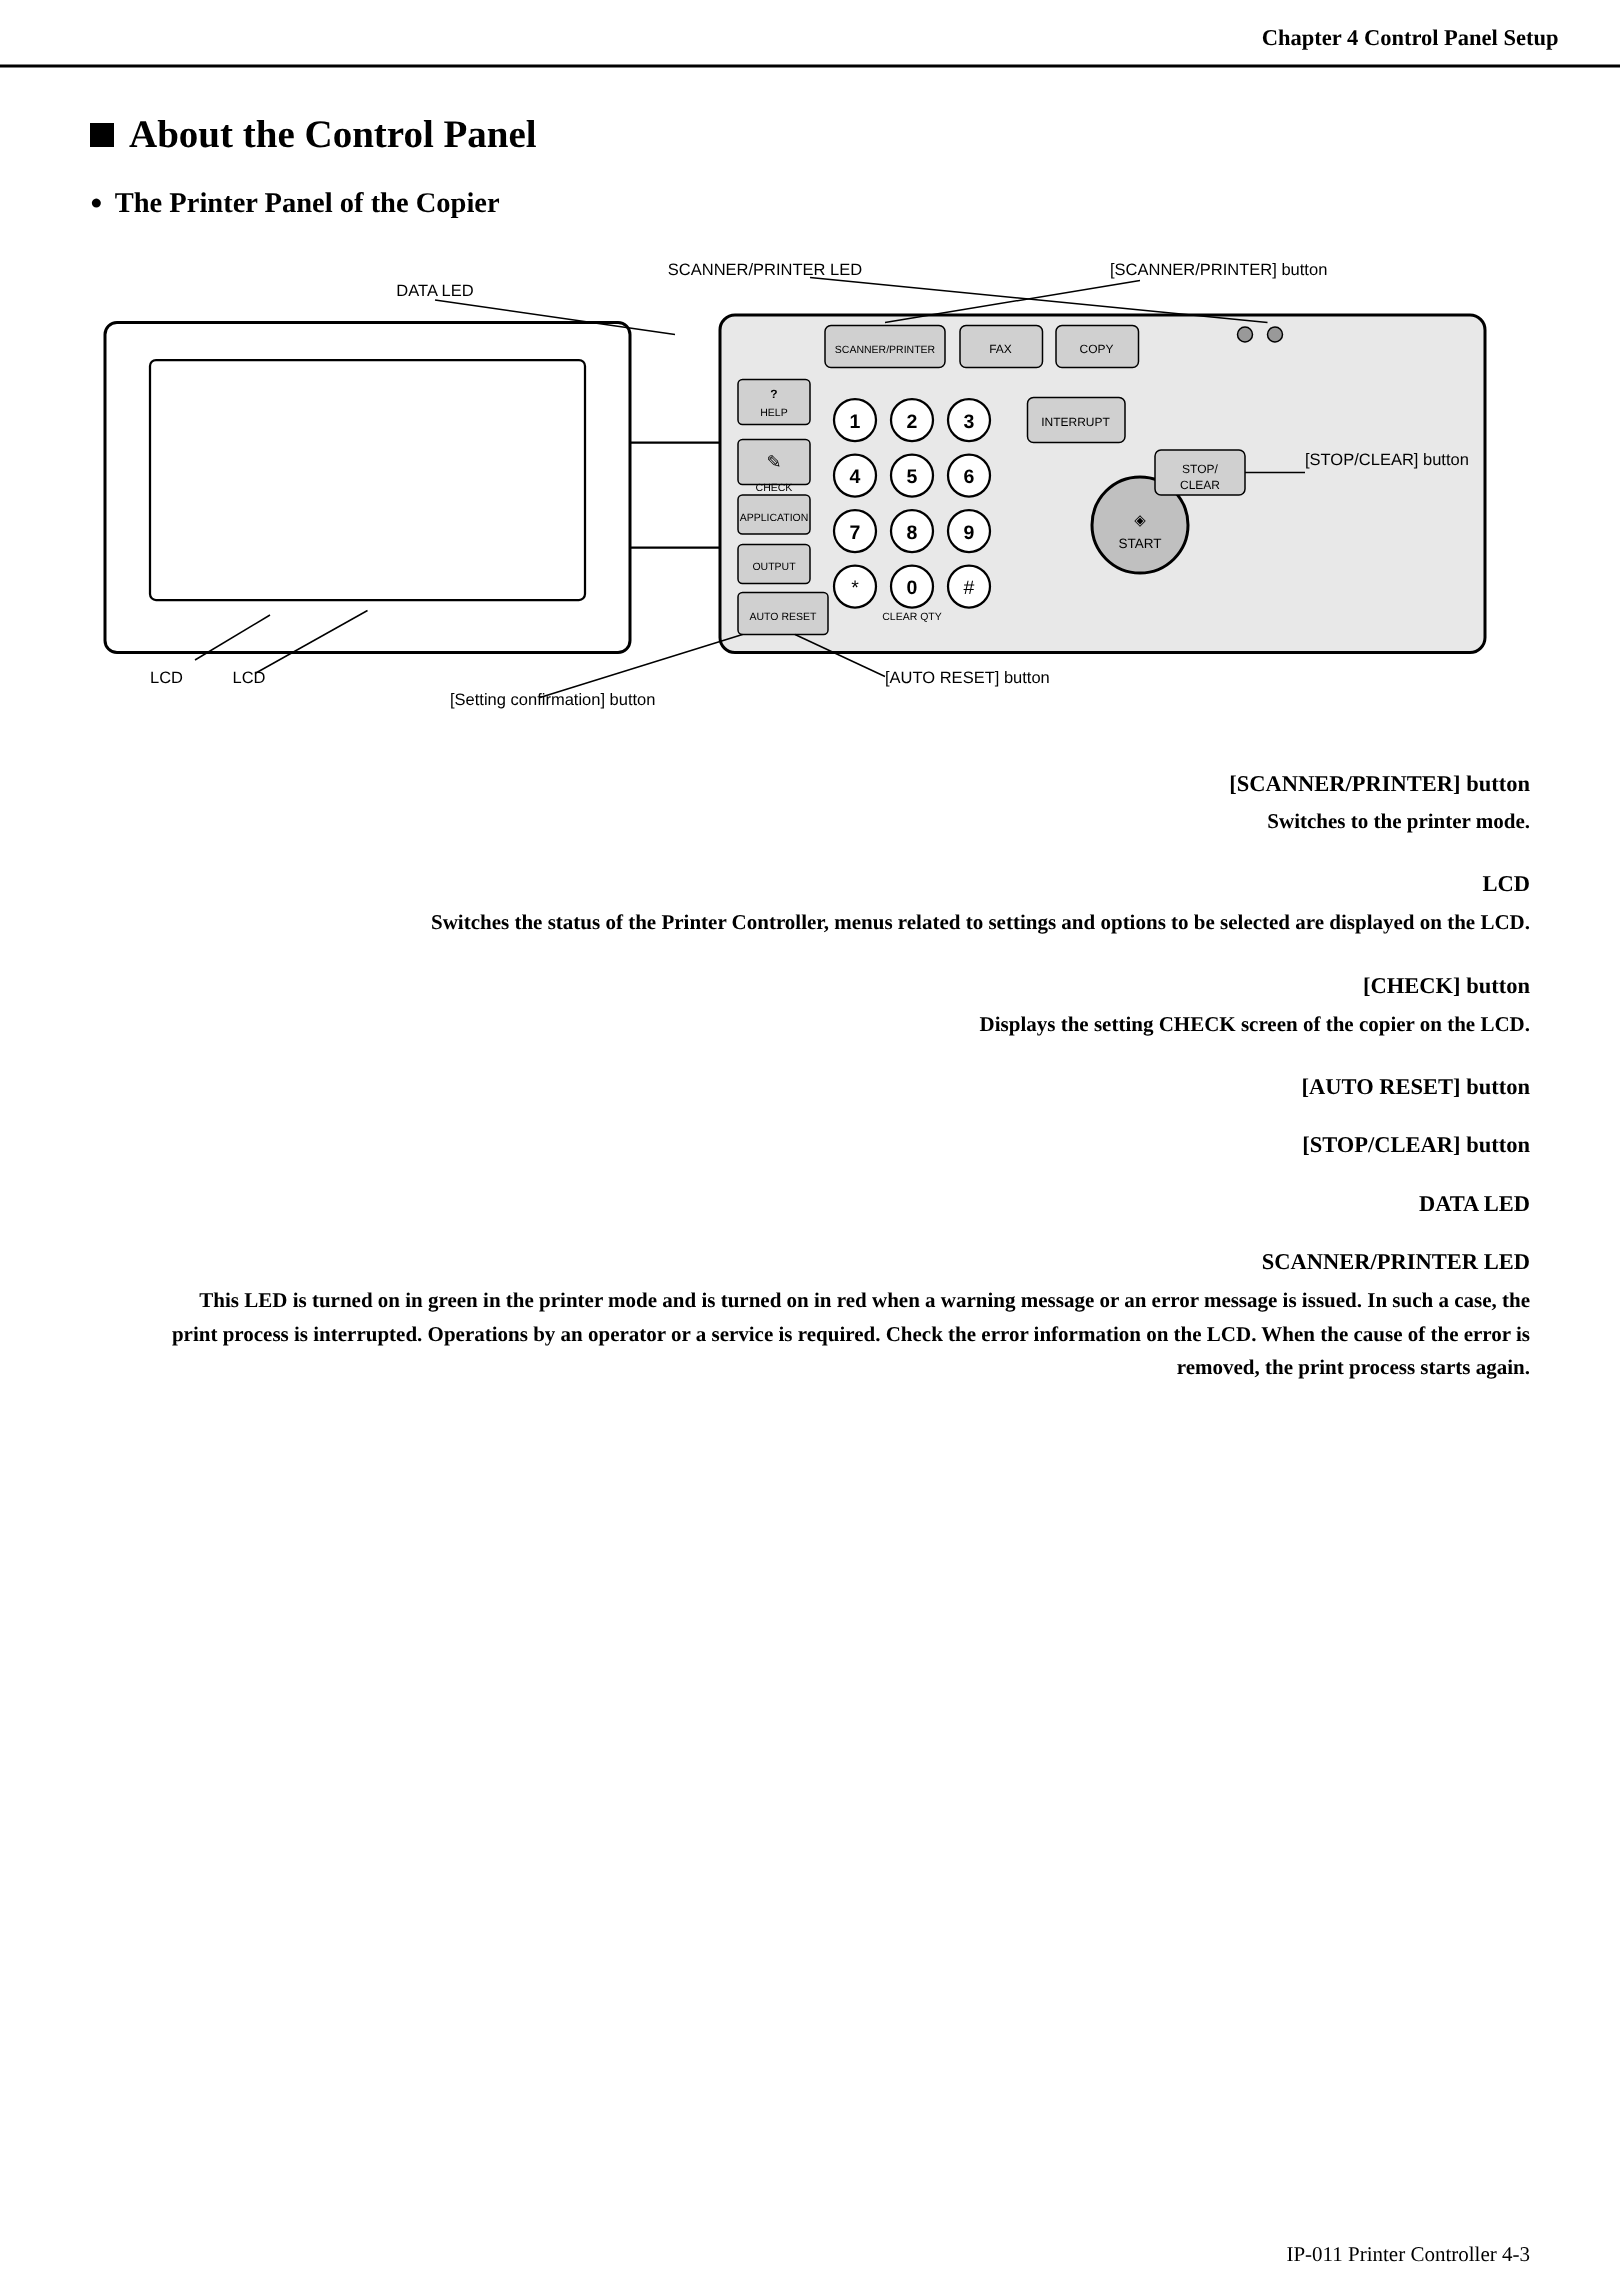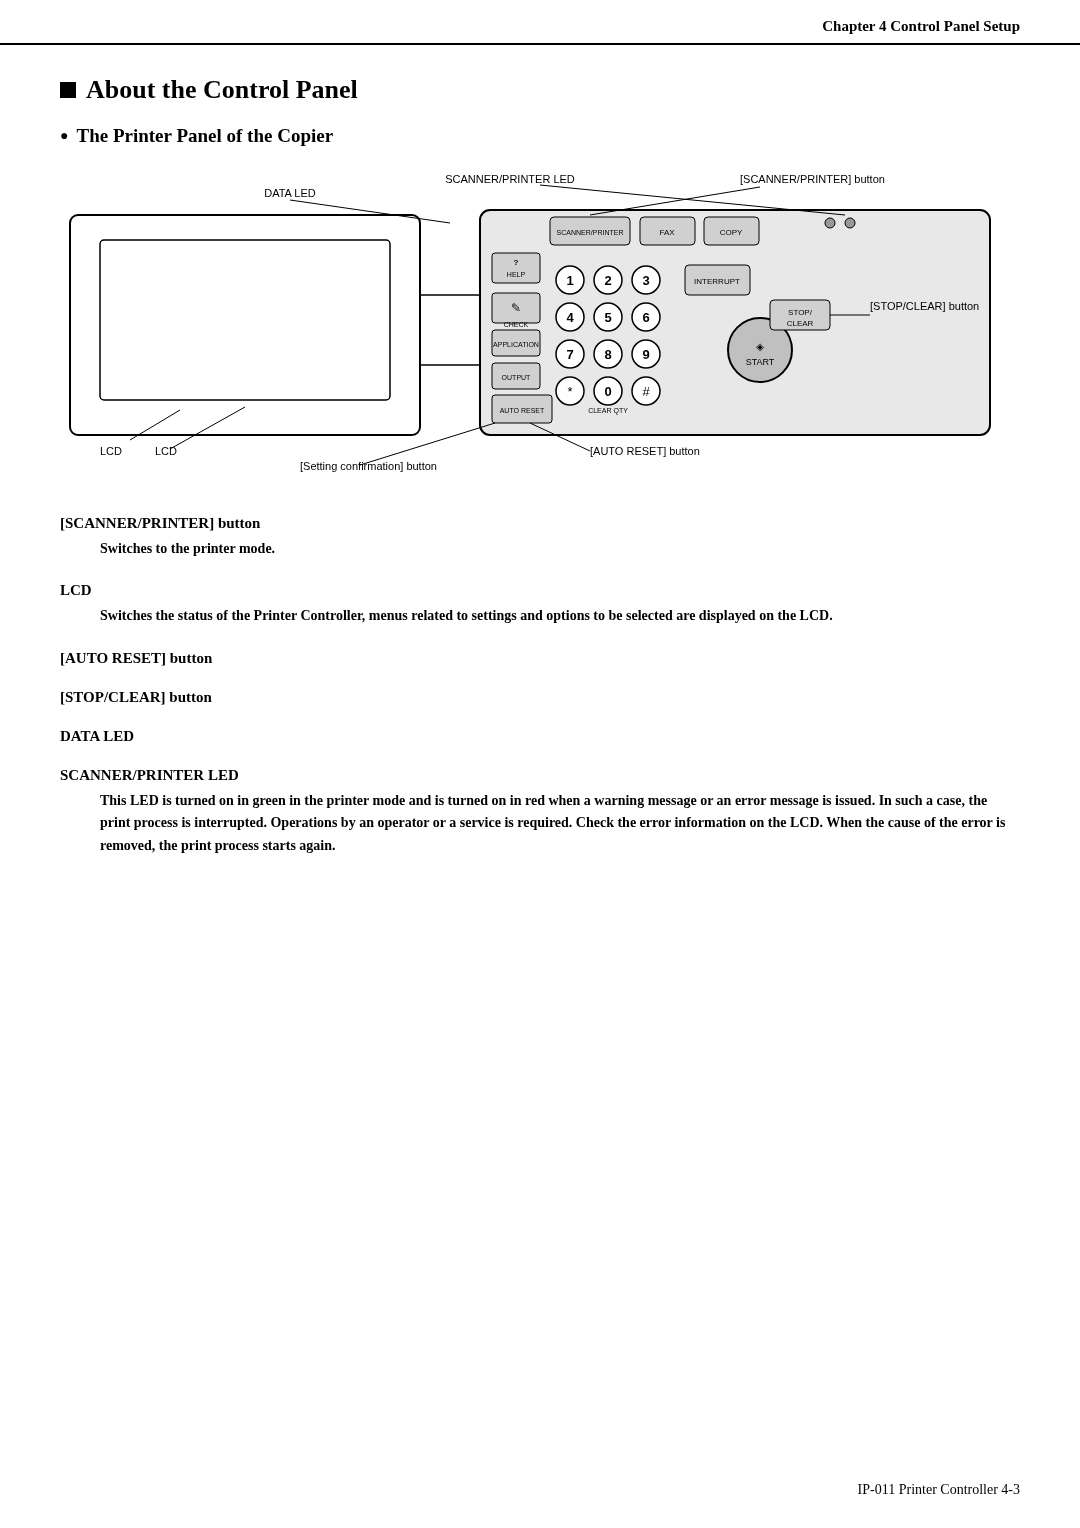--- a/index.html
+++ b/index.html
@@ -9,32 +9,33 @@
       background: #ffffff;
       font-family: 'Times New Roman', Times, serif;
       color: #000000;
       position: relative;
     }
 
     
     .page-header {
       display: flex;
       justify-content: flex-end;
-      padding: 18px 60px 8px 60px;
+      padding: 18px 41px 8px 60px;
       border-bottom: 2px solid #000;
       margin-bottom: 30px;
     }
     .page-header-title {
       font-size: 15px;
       font-weight: bold;
     }
 
     
     .content {
       padding: 0 60px 40px 60px;
+      text-align: right;
     }
 
     
     .section-title {
       font-size: 26px;
       font-weight: bold;
       margin-bottom: 20px;
       display: flex;
       align-items: center;
       gap: 10px;
@@ -85,21 +86,21 @@
       margin-left: 40px;
     }
     .desc-body p {
       margin-bottom: 6px;
       font-weight: bold;
     }
 
     
     .page-footer {
       position: absolute;
-      bottom: 30px;
+      bottom: 16px;
       right: 60px;
       font-size: 14px;
     }
   </style>
 </head>
 <body>
 
 <div class="page-header">
   <span class="page-header-title">Chapter 4  Control Panel Setup</span>
 </div>
@@ -232,20 +233,26 @@
     </div>
   </div>
 
   <div class="desc-section">
     <div class="desc-title">LCD</div>
     <div class="desc-body">
       <p>Switches the status of the Printer Controller, menus related to settings and options to be selected are displayed on the LCD.</p>
     </div>
   </div>
 
+  <div class="desc-section">
+    <div class="desc-title">[CHECK] button</div>
+    <div class="desc-body">
+      <p>Displays the setting CHECK screen of the copier on the LCD.</p>
+    </div>
+  </div>
 
   <div class="desc-section">
     <div class="desc-title">[AUTO RESET] button</div>
   </div>
 
   <div class="desc-section">
     <div class="desc-title">[STOP/CLEAR] button</div>
   </div>
 
   <div class="desc-section">

